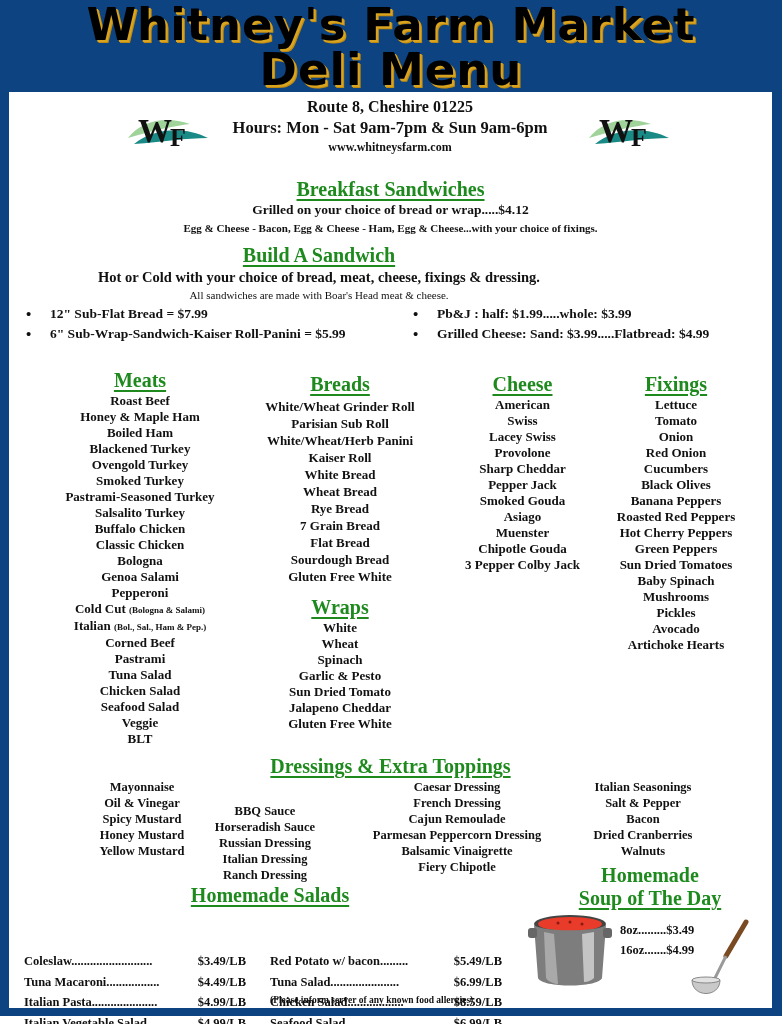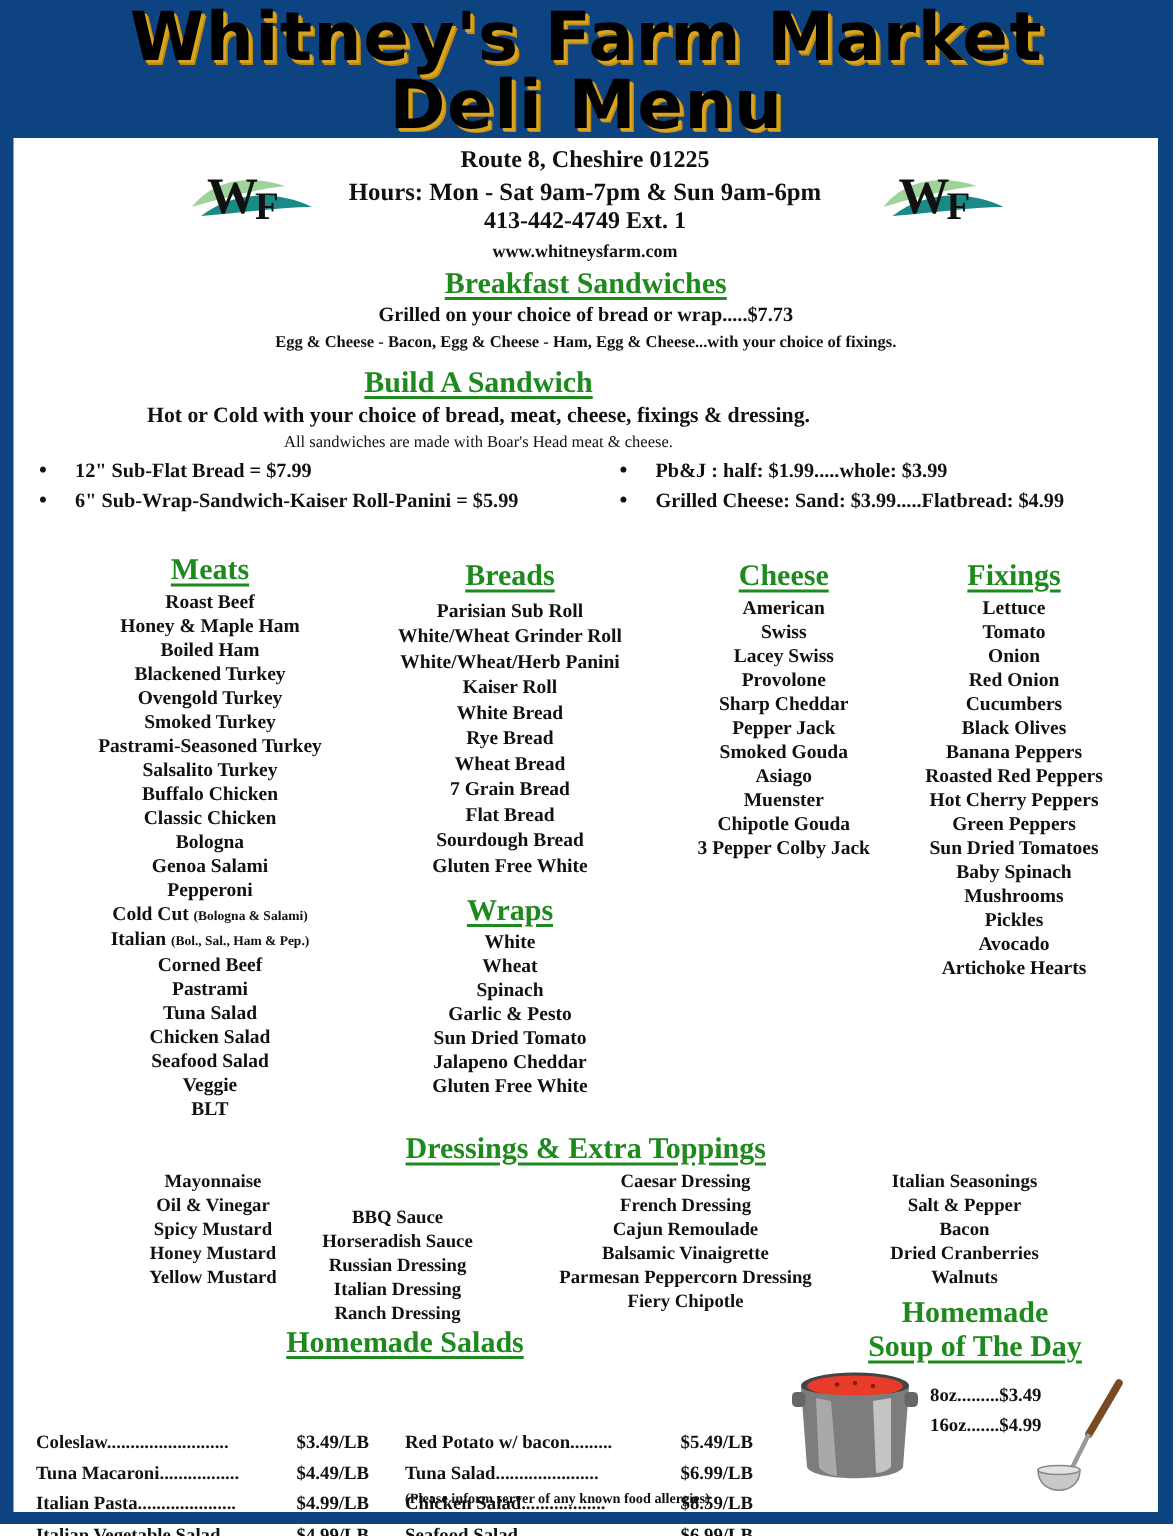--- a/index.html
+++ b/index.html
@@ -74,27 +74,26 @@
     <path d="M4 30 C18 12, 42 8, 66 16 C50 18, 30 22, 4 30 Z" fill="#9fd39a"></path>
     <path d="M10 36 C30 20, 60 18, 84 30 C62 30, 38 34, 10 36 Z" fill="#1a8a86"></path>
     <text x="14" y="34" font-family="Liberation Serif, serif" font-weight="bold" font-size="34" fill="#111">W</text>
     <text x="46" y="38" font-family="Liberation Serif, serif" font-weight="bold" font-size="26" fill="#111">F</text>
   </svg>
 </div>
 
 <div class="abs contact">
   <div class="addr">Route 8, Cheshire 01225</div>
   <div class="hours">Hours: Mon - Sat 9am-7pm &amp; Sun 9am-6pm</div>
-  <div class="phone">413-442-4749 Ext. 1</div>
   <div class="web">www.whitneysfarm.com</div>
 </div>
 
 <div class="abs center" style="left:9px; width:763px; top:177px;">
   <div class="sec-title" style="font-size:20px; line-height:24px;">Breakfast Sandwiches</div>
-  <div class="bsub" style="line-height:18px;">Grilled on your choice of bread or wrap.....$7.73</div>
+  <div class="bsub" style="line-height:18px;">Grilled on your choice of bread or wrap.....$4.12</div>
   <div class="bsmall" style="line-height:18px;text-align:center;">Egg &amp; Cheese - Bacon, Egg &amp; Cheese - Ham, Egg &amp; Cheese...with your choice of fixings.</div>
 </div>
 
 <div class="abs center" style="left:9px; width:620px; top:243px;">
   <div class="sec-title" style="font-size:20px; line-height:24px;">Build A Sandwich</div>
   <div class="bsub" style="font-size:14.5px; line-height:20px;">Hot or Cold with your choice of bread, meat, cheese, fixings &amp; dressing.</div>
   <div style="font-family:'Liberation Serif',serif; font-size:11px; line-height:16px;">All sandwiches are made with Boar's Head meat &amp; cheese.</div>
 </div>
 
 <ul class="abs bullets" style="left:26px; top:304px;">
@@ -130,27 +129,27 @@
       <div class="it"><span>Chicken Salad</span></div>
       <div class="it"><span>Seafood Salad</span></div>
       <div class="it"><span>Veggie</span></div>
       <div class="it"><span>BLT</span></div>
     </div>
 </div>
 
 <div class="abs col" style="left:240px; width:200px; top:372px;">
   <div class="h sec-title" style="margin-bottom:2px;">Breads</div>
   <div id="breads-list">
+      <div class="it" style="line-height: 17px;">White/Wheat Grinder Roll</div>
       <div class="it" style="line-height: 17px;">Parisian Sub Roll</div>
-      <div class="it" style="line-height: 17px;">White/Wheat Grinder Roll</div>
       <div class="it" style="line-height: 17px;">White/Wheat/Herb Panini</div>
       <div class="it" style="line-height: 17px;">Kaiser Roll</div>
       <div class="it" style="line-height: 17px;">White Bread</div>
+      <div class="it" style="line-height: 17px;">Wheat Bread</div>
       <div class="it" style="line-height: 17px;">Rye Bread</div>
-      <div class="it" style="line-height: 17px;">Wheat Bread</div>
       <div class="it" style="line-height: 17px;">7 Grain Bread</div>
       <div class="it" style="line-height: 17px;">Flat Bread</div>
       <div class="it" style="line-height: 17px;">Sourdough Bread</div>
       <div class="it" style="line-height: 17px;">Gluten Free White</div>
     </div>
 </div>
 
 <div class="abs col" style="left:240px; width:200px; top:595px;">
   <div class="h sec-title">Wraps</div>
   <div id="wraps-list">
@@ -217,22 +216,22 @@
     <div>BBQ Sauce</div>
     <div>Horseradish Sauce</div>
     <div>Russian Dressing</div>
     <div>Italian Dressing</div>
     <div>Ranch Dressing</div>
   </div>
 <div class="abs dress-col" style="left:355px; width:204px; top:779px;" id="dress-2">
     <div>Caesar Dressing</div>
     <div>French Dressing</div>
     <div>Cajun Remoulade</div>
+    <div>Parmesan Peppercorn Dressing</div>
     <div>Balsamic Vinaigrette</div>
-    <div>Parmesan Peppercorn Dressing</div>
     <div>Fiery Chipotle</div>
   </div>
 <div class="abs dress-col" style="left:578px; width:130px; top:779px;" id="dress-3">
     <div>Italian Seasonings</div>
     <div>Salt &amp; Pepper</div>
     <div>Bacon</div>
     <div>Dried Cranberries</div>
     <div>Walnuts</div>
   </div>
 

